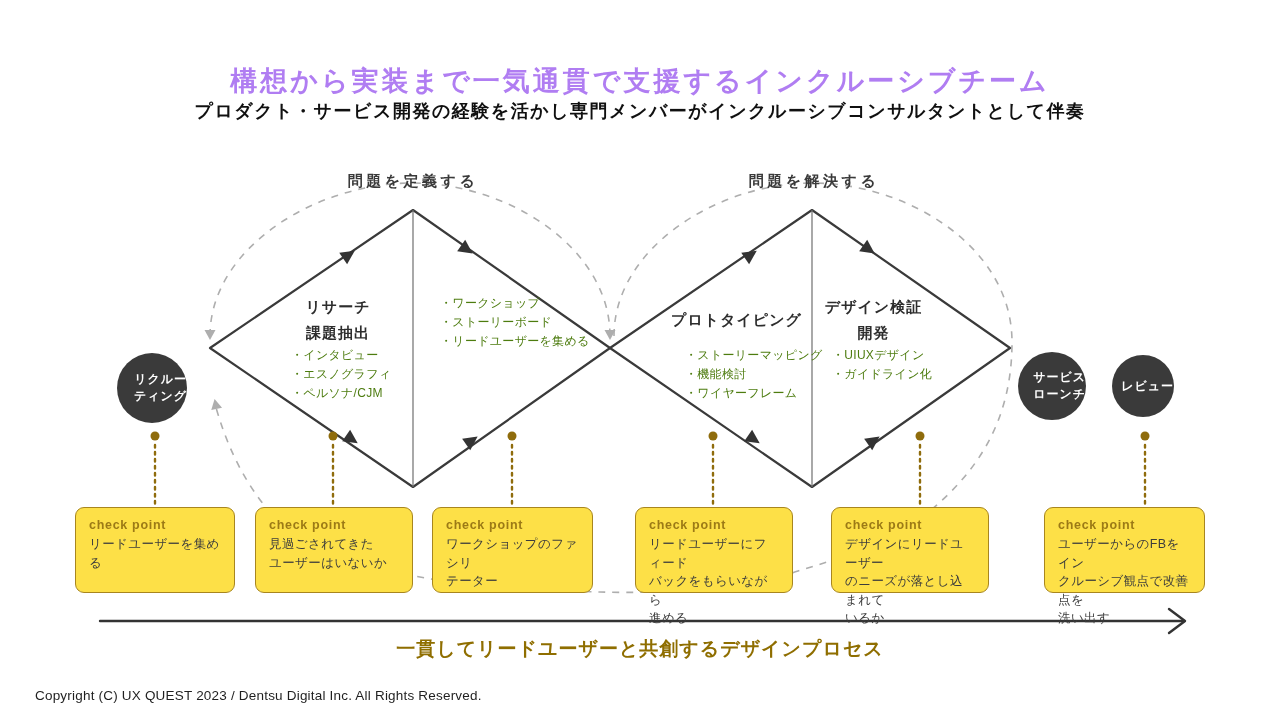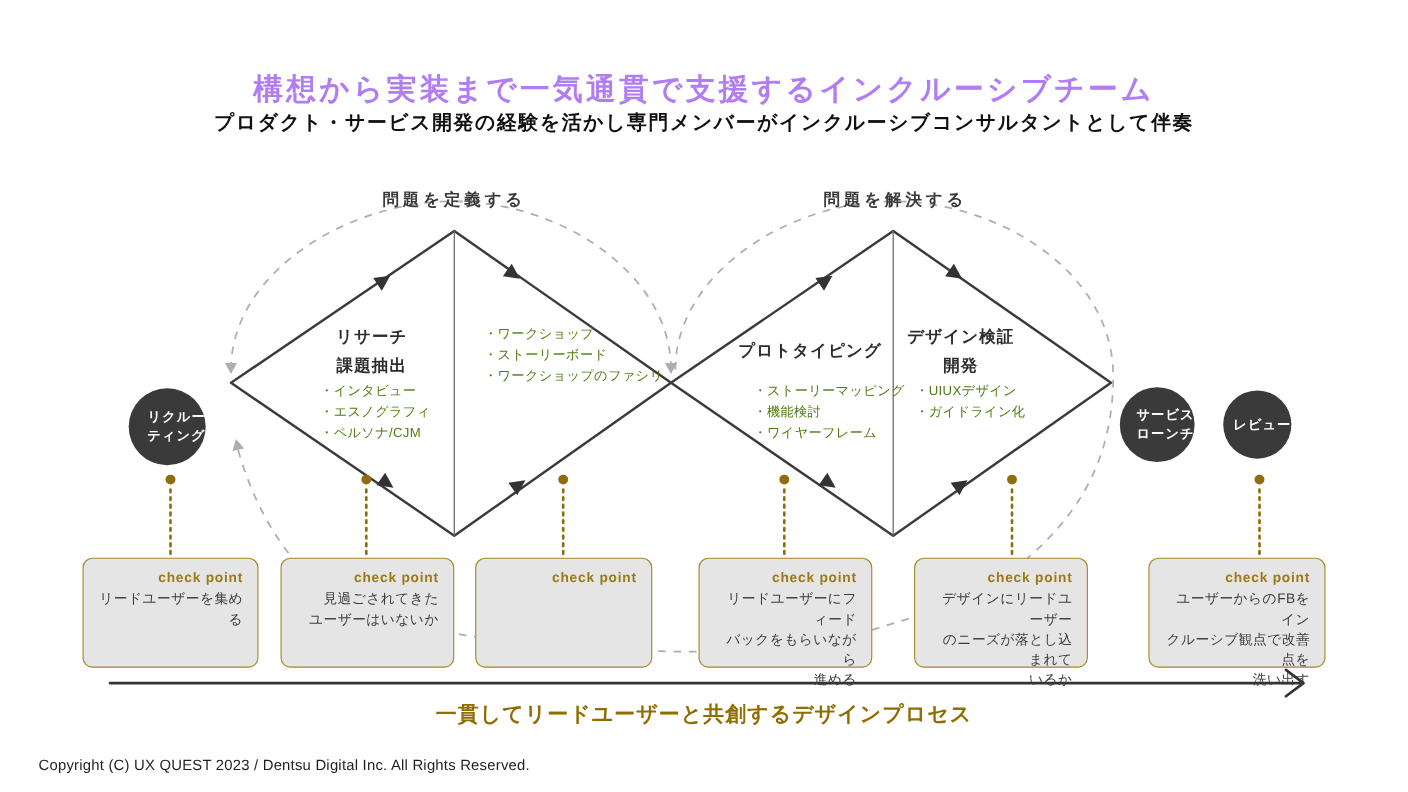--- a/index.html
+++ b/index.html
@@ -73,24 +73,23 @@
   .milestone span {
     display:block; width:100%; text-align:right; white-space:pre-line;
     color:#fff; font-size:12px; font-weight:700; line-height:17px; letter-spacing:1px;
   }
   #ms-0 { left:117px; top:353px; width:70px; height:70px; }
   #ms-1 { left:1018px; top:352px; width:68px; height:68px; }
   #ms-2 { left:1112px; top:355px; width:62px; height:62px; }
 
   
   .checkpoint {
-    top:507px; height:100px; box-sizing:border-box; z-index:3;
-    background:#e5e5e5; border:1.6px solid var(--c-goldborder,#a8861f); border-radius:9px;
+    top:507px; height:86px; box-sizing:border-box; z-index:3;
+    background:#fde047; border:1.6px solid var(--c-goldborder,#a8861f); border-radius:9px;
     padding:10px 13px;
-    text-align:right;
   }
   #cp-0 { left:75px;  width:160px; }
   #cp-1 { left:255px; width:158px; }
   #cp-2 { left:432px; width:161px; }
   #cp-3 { left:635px; width:158px; }
   #cp-4 { left:831px; width:158px; }
   #cp-5 { left:1044px; width:161px; }
   .checkpoint-label {
     font-size:12.5px; font-weight:700; letter-spacing:0.7px;
     color:var(--c-gold,#9c7a16); margin-bottom:3px;
@@ -181,21 +180,21 @@
     <li>・インタビュー</li>
     <li>・エスノグラフィ</li>
     <li>・ペルソナ/CJM</li>
   </ul>
 </div>
 
 <div class="abs stage" id="stage-1">
   <ul class="stage-bullets">
     <li>・ワークショップ</li>
     <li>・ストーリーボード</li>
-    <li>・ワークショップのファシリ</li>
+    <li>・リードユーザーを集める</li>
   </ul>
 </div>
 
 <div class="abs stage" id="stage-2">
   <div class="stage-title">
     <span>プロトタイピング</span>
   </div>
   <ul class="stage-bullets">
     <li>・ストーリーマッピング</li>
     <li>・機能検討</li>
@@ -230,20 +229,22 @@
   <div class="checkpoint-label">check point</div>
   <div class="checkpoint-body">リードユーザーを集める</div>
 </div>
 <div class="abs checkpoint" id="cp-1">
   <div class="checkpoint-label">check point</div>
   <div class="checkpoint-body">見過ごされてきた
 ユーザーはいないか</div>
 </div>
 <div class="abs checkpoint" id="cp-2">
   <div class="checkpoint-label">check point</div>
+  <div class="checkpoint-body">ワークショップのファシリ
+テーター</div>
 </div>
 <div class="abs checkpoint" id="cp-3">
   <div class="checkpoint-label">check point</div>
   <div class="checkpoint-body">リードユーザーにフィード
 バックをもらいながら
 進める</div>
 </div>
 <div class="abs checkpoint" id="cp-4">
   <div class="checkpoint-label">check point</div>
   <div class="checkpoint-body">デザインにリードユーザー

